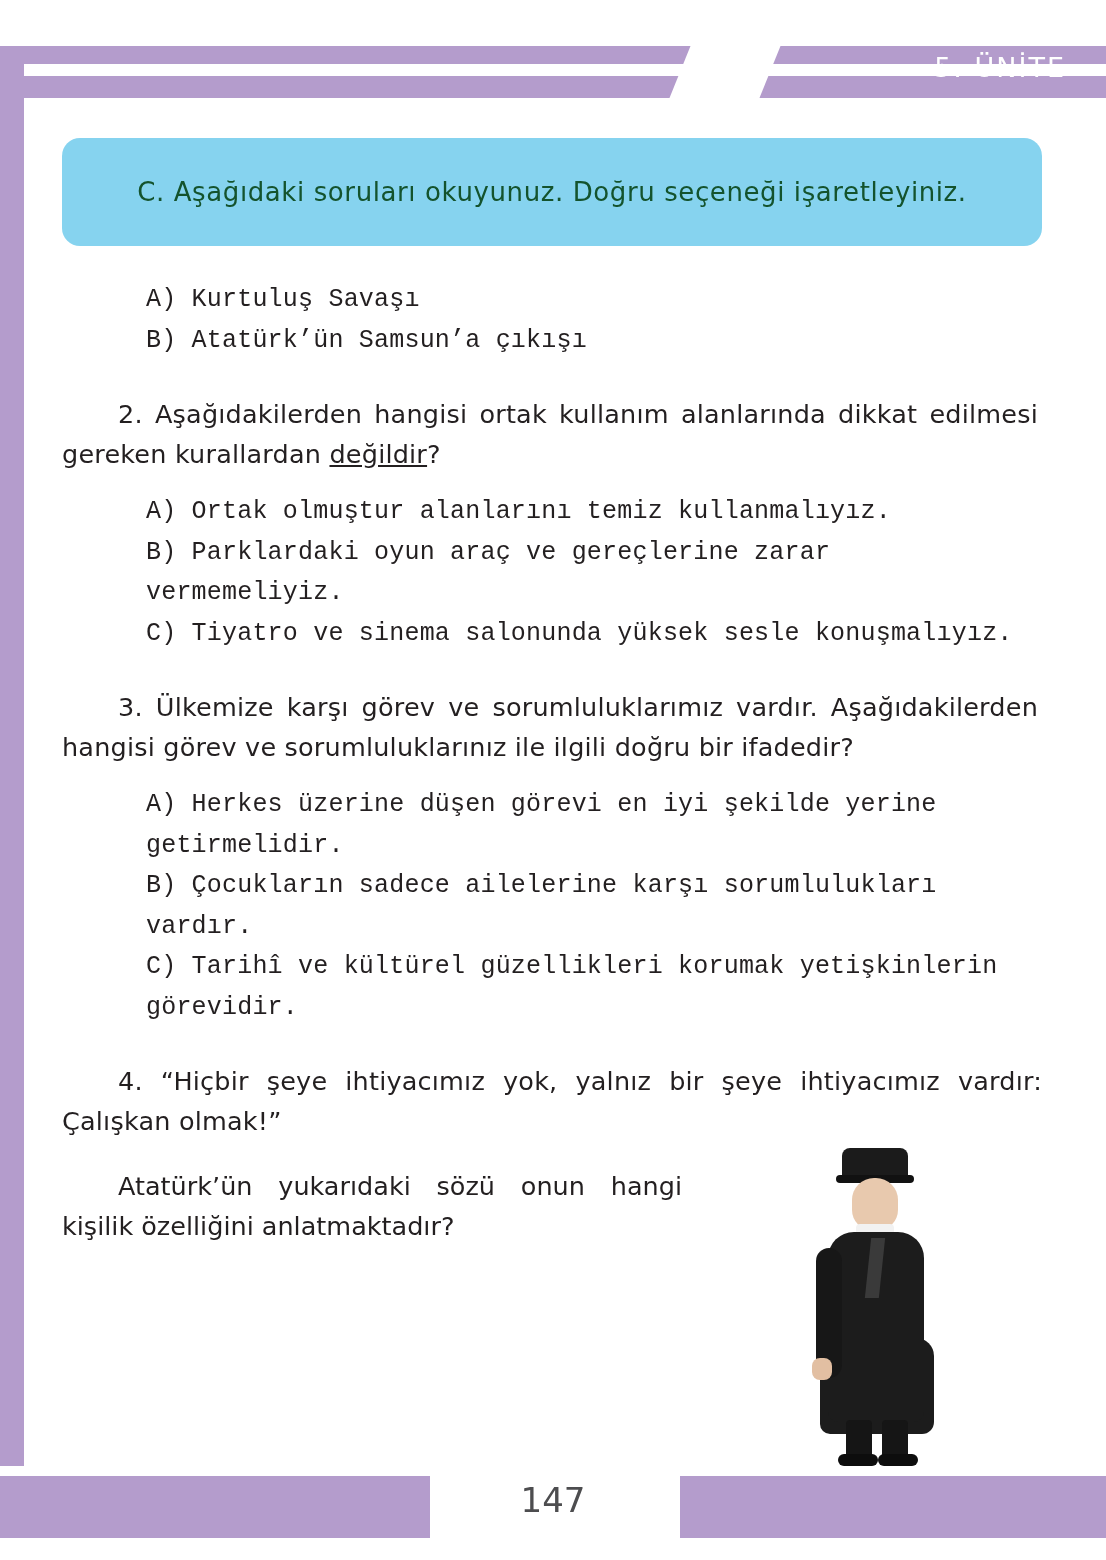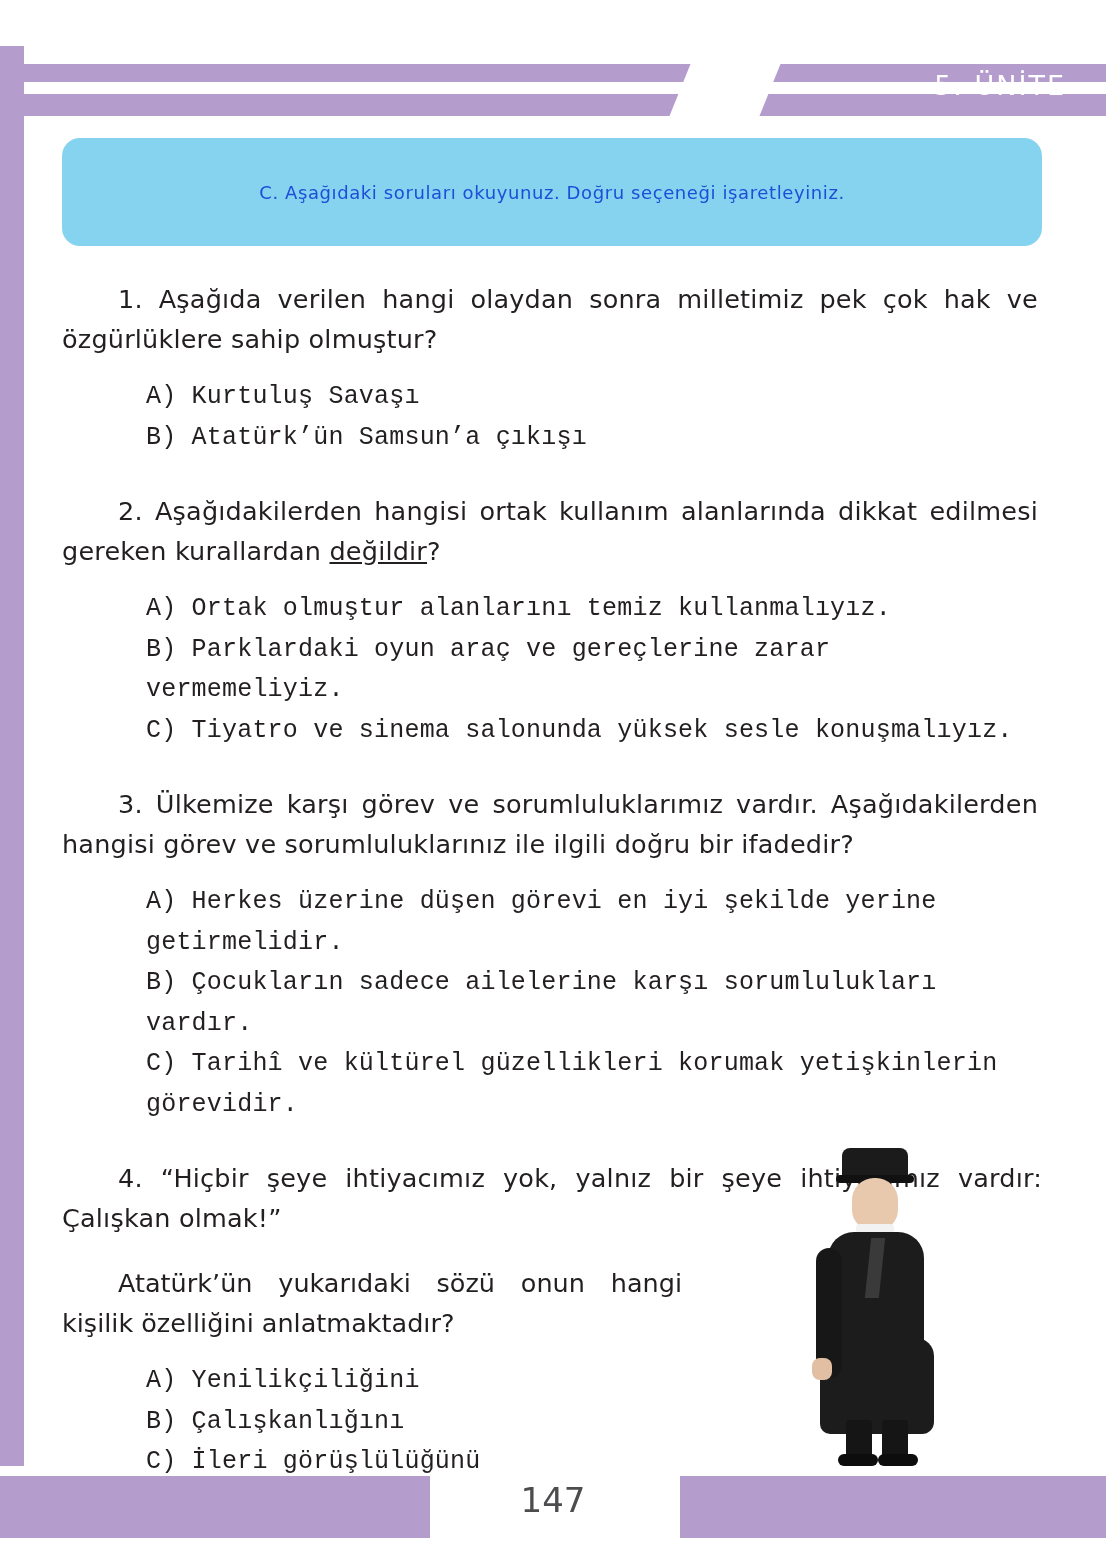--- a/index.html
+++ b/index.html
@@ -12,21 +12,21 @@
     background: #ffffff;
     font-family: "Liberation Sans", sans-serif;
     color: #231f20;
     position: relative;
     overflow: hidden;
   }
 
   
   .header {
     position: absolute;
-    top: 18px;
+    top: 0;
     left: 0;
     width: 1106px;
     height: 120px;
   }
   .hdr-bar-top {
     position: absolute;
     left: 0;
     top: 46px;
     width: 1106px;
     height: 18px;
@@ -135,23 +135,23 @@
     border-radius: 18px;
     padding: 26px 30px;
     box-sizing: border-box;
     width: 980px;
     min-height: 108px;
     display: flex;
     align-items: center;
     justify-content: center;
   }
   .instruction-text {
-    font-size: 18px;
+    font-size: 26px;
     letter-spacing: 0.6px;
-    color: #1d4ed8;
+    color: #14532d;
     font-family: "DejaVu Sans", sans-serif;
     text-align: center;
   }
 
   .question-block {
     margin-top: 34px;
     width: 980px;
   }
   .q-stem {
     font-size: 25.5px;
@@ -333,21 +333,20 @@
   <div class="hdr-unit">5. ÜNİTE</div>
 </div>
 
 <div class="content">
 
   <div class="instruction-box">
     <div class="instruction-text">C. Aşağıdaki soruları okuyunuz. Doğru seçeneği işaretleyiniz.</div>
   </div>
 
   <div class="question-block">
-    <div class="q-stem">1.   Aşağıda verilen hangi olaydan sonra milletimiz pek çok hak ve özgürlüklere sahip olmuştur?</div>
     <div class="options">
       <div class="option">A) Kurtuluş Savaşı</div>
       <div class="option">B) Atatürk’ün Samsun’a çıkışı</div>
     </div>
   </div>
 
   <div class="question-block">
     <div class="q-stem"><span>2. Aşağıdakilerden hangisi ortak kullanım alanlarında dikkat edilmesi gereken kurallardan </span><span class="underline">değildir</span><span>?</span></div>
     <div class="options">
       <div class="option">A) Ortak olmuştur alanlarını temiz kullanmalıyız.</div>
@@ -361,25 +360,20 @@
     <div class="options">
       <div class="option">A) Herkes üzerine düşen görevi en iyi şekilde yerine getirmelidir.</div>
       <div class="option">B) Çocukların sadece ailelerine karşı sorumlulukları vardır.</div>
       <div class="option">C) Tarihî ve kültürel güzellikleri korumak yetişkinlerin görevidir.</div>
     </div>
   </div>
 
   <div class="question-block q4-wrap">
     <div class="q-stem q4-quote">4. “Hiçbir şeye ihtiyacımız yok, yalnız bir şeye ihtiyacımız vardır: Çalışkan olmak!”</div>
     <div class="q4-sub">Atatürk’ün yukarıdaki sözü onun hangi kişilik özelliğini anlatmaktadır?</div>
-    <div class="options">
-      <div class="option">A) Yenilikçiliğini</div>
-      <div class="option">B) Çalışkanlığını</div>
-      <div class="option">C) İleri görüşlülüğünü</div>
-    </div>
   </div>
 
 </div>
 
 <div class="ataturk">
   <div class="at-hat"></div>
   <div class="at-hat-brim"></div>
   <div class="at-head"></div>
   <div class="at-collar"></div>
   <div class="at-coat-flare"></div>

